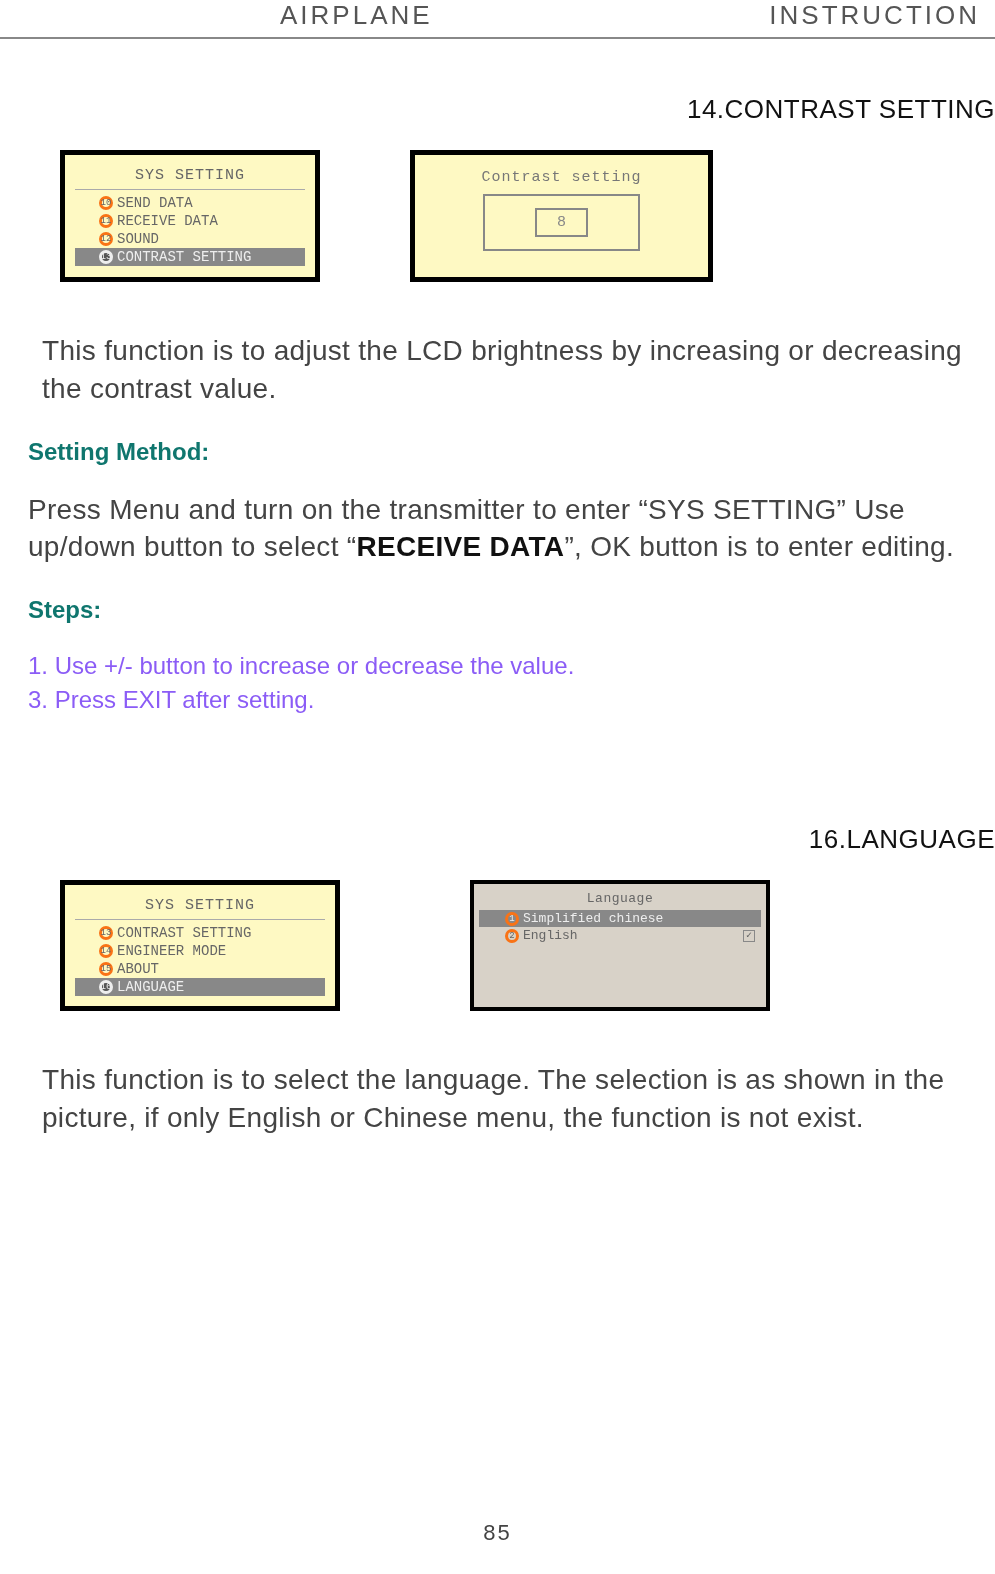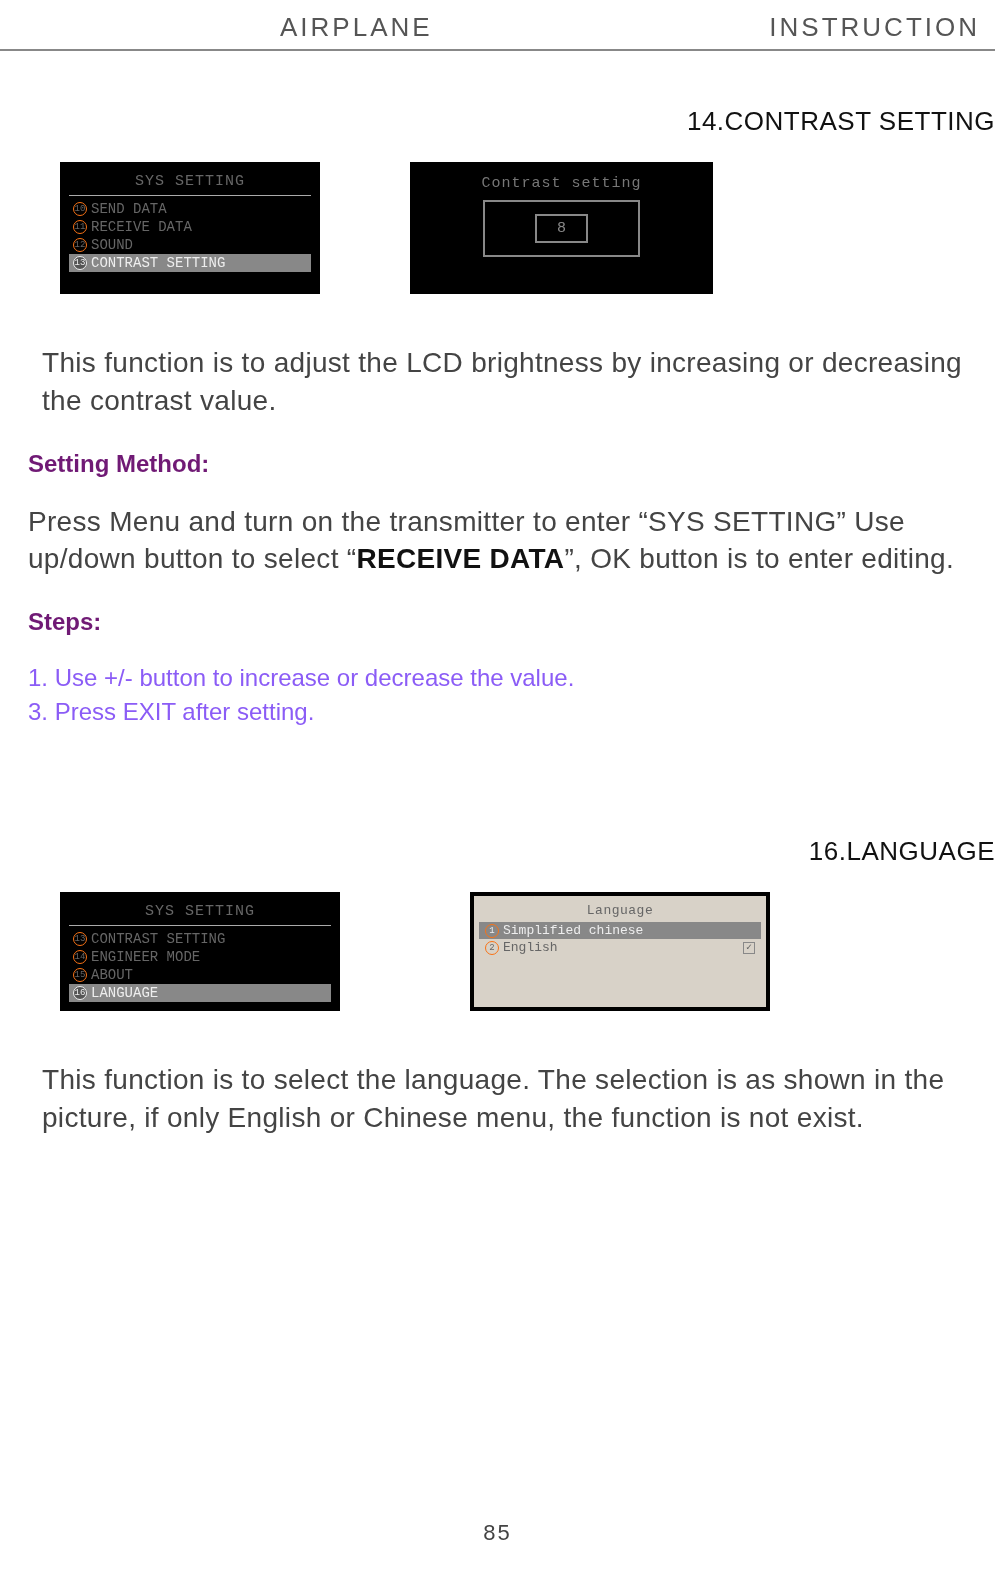--- a/index.html
+++ b/index.html
@@ -7,21 +7,21 @@
       font-family: Arial, Helvetica, sans-serif;
       width: 995px;
       height: 1574px;
       background: #fff;
       color: #333;
       position: relative;
     }
     .header {
       display: flex;
       justify-content: space-between;
-      padding: 12px 15px 6px 280px;
+      padding: 0 15px 6px 280px;
       border-bottom: 2px solid #888;
       font-size: 26px;
       letter-spacing: 3px;
       color: #555;
     }
     .section-title {
       font-size: 26px;
       font-weight: normal;
       color: #111;
       margin: 55px 0 25px 60px;
@@ -29,22 +29,22 @@
       text-align: right;
     }
     .screenshots-row {
       display: flex;
       gap: 90px;
       margin-left: 60px;
       margin-bottom: 50px;
     }
     .lcd-screen {
       border: 5px solid #000;
-      background: #000000;
-      padding: 4px;
+      background: #fef9c3;
+      padding: 10px;
       font-family: 'Courier New', monospace;
       font-size: 14px;
       color: #666;
     }
     .lcd-title {
       text-align: center;
       font-size: 15px;
       letter-spacing: 1px;
       padding: 2px 0 5px 0;
       border-bottom: 1px solid #aaa;
@@ -59,24 +59,25 @@
     .lcd-item.selected {
       background: #888;
       color: #eee;
     }
     .lcd-num {
       display: inline-flex;
       align-items: center;
       justify-content: center;
       width: 14px;
       height: 14px;
-      border: 1px solid #f97316;
+      border: 3px solid #f97316;
       border-radius: 50%;
       font-size: 9px;
       flex-shrink: 0;
+      margin-left: 20px;
     }
     .lcd-item.selected .lcd-num {
       background: #555;
       border-color: #eee;
       color: #eee;
     }
     .lcd-contrast {
       width: 303px;
       height: 132px;
       display: flex;
@@ -105,21 +106,21 @@
       line-height: 1.35;
       margin: 0 30px 30px 42px;
       letter-spacing: 0.3px;
     }
     .body-text.tight {
       margin-left: 28px;
     }
     .subtitle {
       font-size: 24px;
       font-weight: bold;
-      color: #701a75;
+      color: #0f766e;
       margin: 20px 0 25px 28px;
     }
     .steps-list {
       font-size: 24px;
       color: #8b5cf6;
       line-height: 1.4;
       margin: 0 30px 30px 28px;
     }
     .lang-screen {
       width: 300px;

